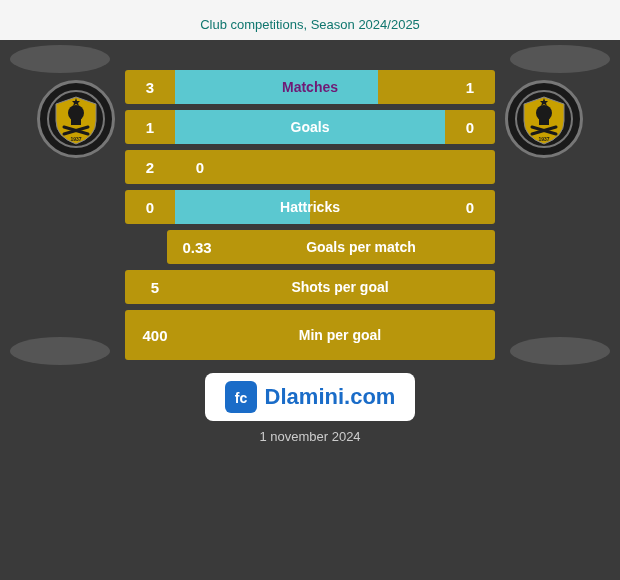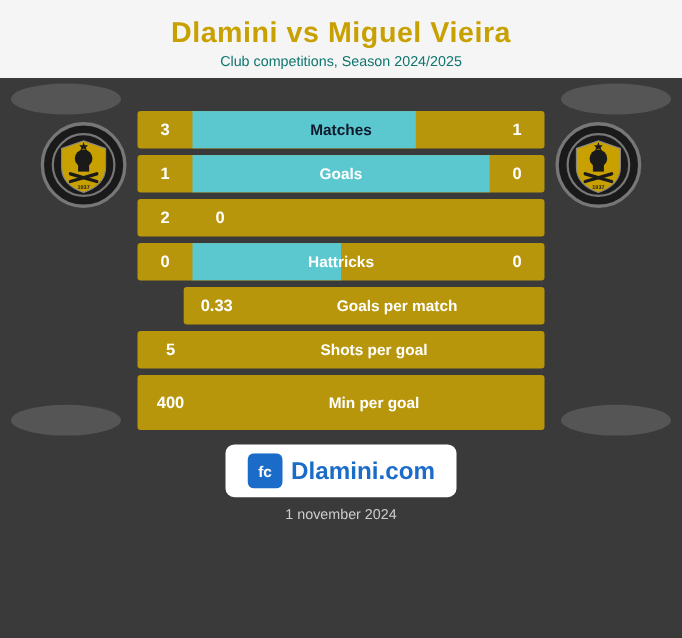--- a/index.html
+++ b/index.html
@@ -113,21 +113,20 @@
       right: 10px;
       top: 0;
     }
   </style>
 </head>
 <body>
 
 <div class="page-bg">
 
   <div class="header">
-    <div class="title">Dlamini vs Miguel Vieira</div>
     <div class="subtitle">Club competitions, Season 2024/2025</div>
   </div>
 
   <div class="content-area">
 
     <div style="position:relative; width:100%; height:14px;">
       <div class="top-oval-left">
         <div style="width:100px; height:28px; background:#555; border-radius:50%; margin-top:-7px;"></div>
       </div>
       <div class="top-oval-right">
@@ -154,21 +153,21 @@
             <polygon points="30,9 31,12 34,12 32,14 33,17 30,15 27,17 28,14 26,12 29,12" fill="#1a1a1a"></polygon>
           </svg>
         </div>
       </div>
 
       <div class="stats-rows" id="stats-rows-container">
       <div style="display: flex; align-items: center; height: 34px; background: rgb(184, 150, 12); border-radius: 3px; overflow: hidden; position: relative;">
             <div style="width: 50px; text-align: center; font-size: 15px; font-weight: bold; color: rgb(255, 255, 255); flex-shrink: 0; z-index: 2; position: relative;">3</div>
             <div style="flex: 1 1 0%; height: 100%; position: relative; display: flex; align-items: center; justify-content: center;">
               <div style="position: absolute; left: 0px; top: 0px; height: 100%; width: 75%; background: rgb(91, 200, 208); z-index: 1;"></div>
-              <div style="font-size: 14px; font-weight: bold; color: #0f172a; text-align: center; z-index: 2; position: relative;">Matches</div>
+              <div style="font-size: 14px; font-weight: bold; color: #701a75; text-align: center; z-index: 2; position: relative;">Matches</div>
             </div>
             <div style="width: 50px; text-align: center; font-size: 15px; font-weight: bold; color: rgb(255, 255, 255); flex-shrink: 0; z-index: 2; position: relative;">1</div>
           </div>
           <div style="display: flex; align-items: center; height: 34px; background: rgb(184, 150, 12); border-radius: 3px; overflow: hidden; position: relative;">
             <div style="width: 50px; text-align: center; font-size: 15px; font-weight: bold; color: rgb(255, 255, 255); flex-shrink: 0; z-index: 2; position: relative;">1</div>
             <div style="flex: 1 1 0%; height: 100%; position: relative; display: flex; align-items: center; justify-content: center;">
               <div style="position: absolute; left: 0px; top: 0px; height: 100%; width: 100%; background: rgb(91, 200, 208); z-index: 1;"></div>
               <div style="font-size: 14px; font-weight: bold; color: rgb(255, 255, 255); text-align: center; z-index: 2; position: relative;">Goals</div>
             </div>
             <div style="width: 50px; text-align: center; font-size: 15px; font-weight: bold; color: rgb(255, 255, 255); flex-shrink: 0; z-index: 2; position: relative;">0</div>

